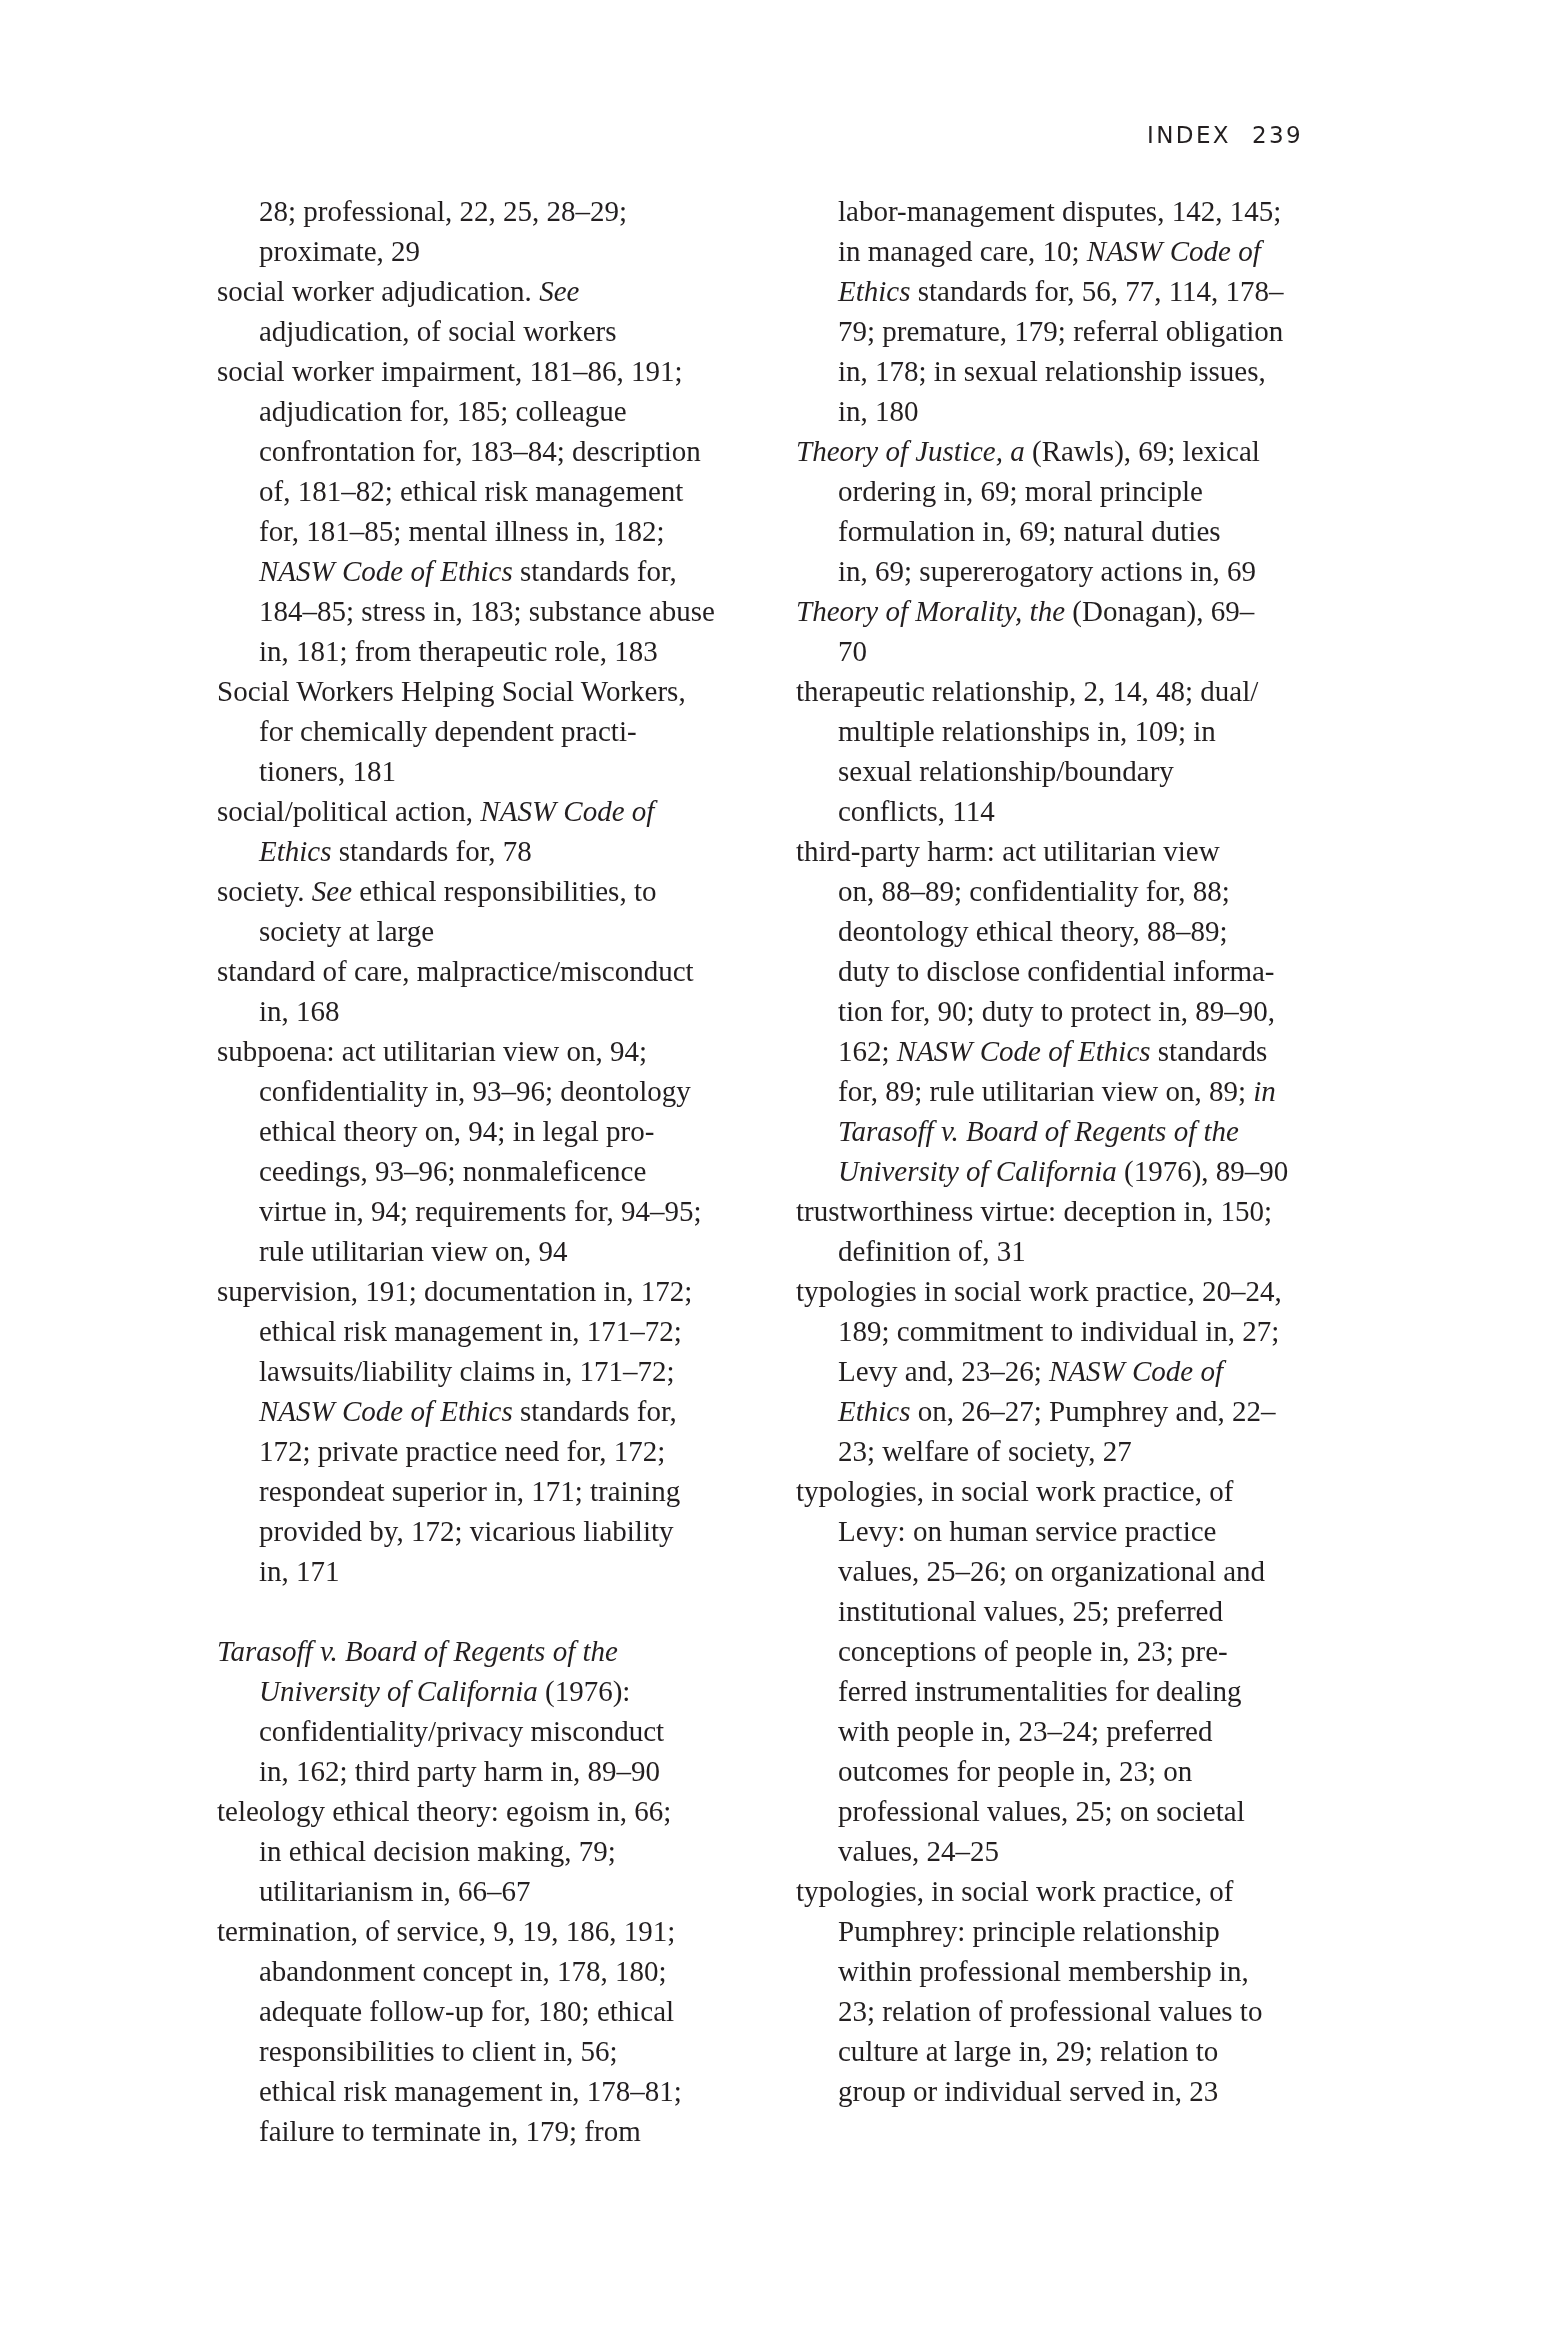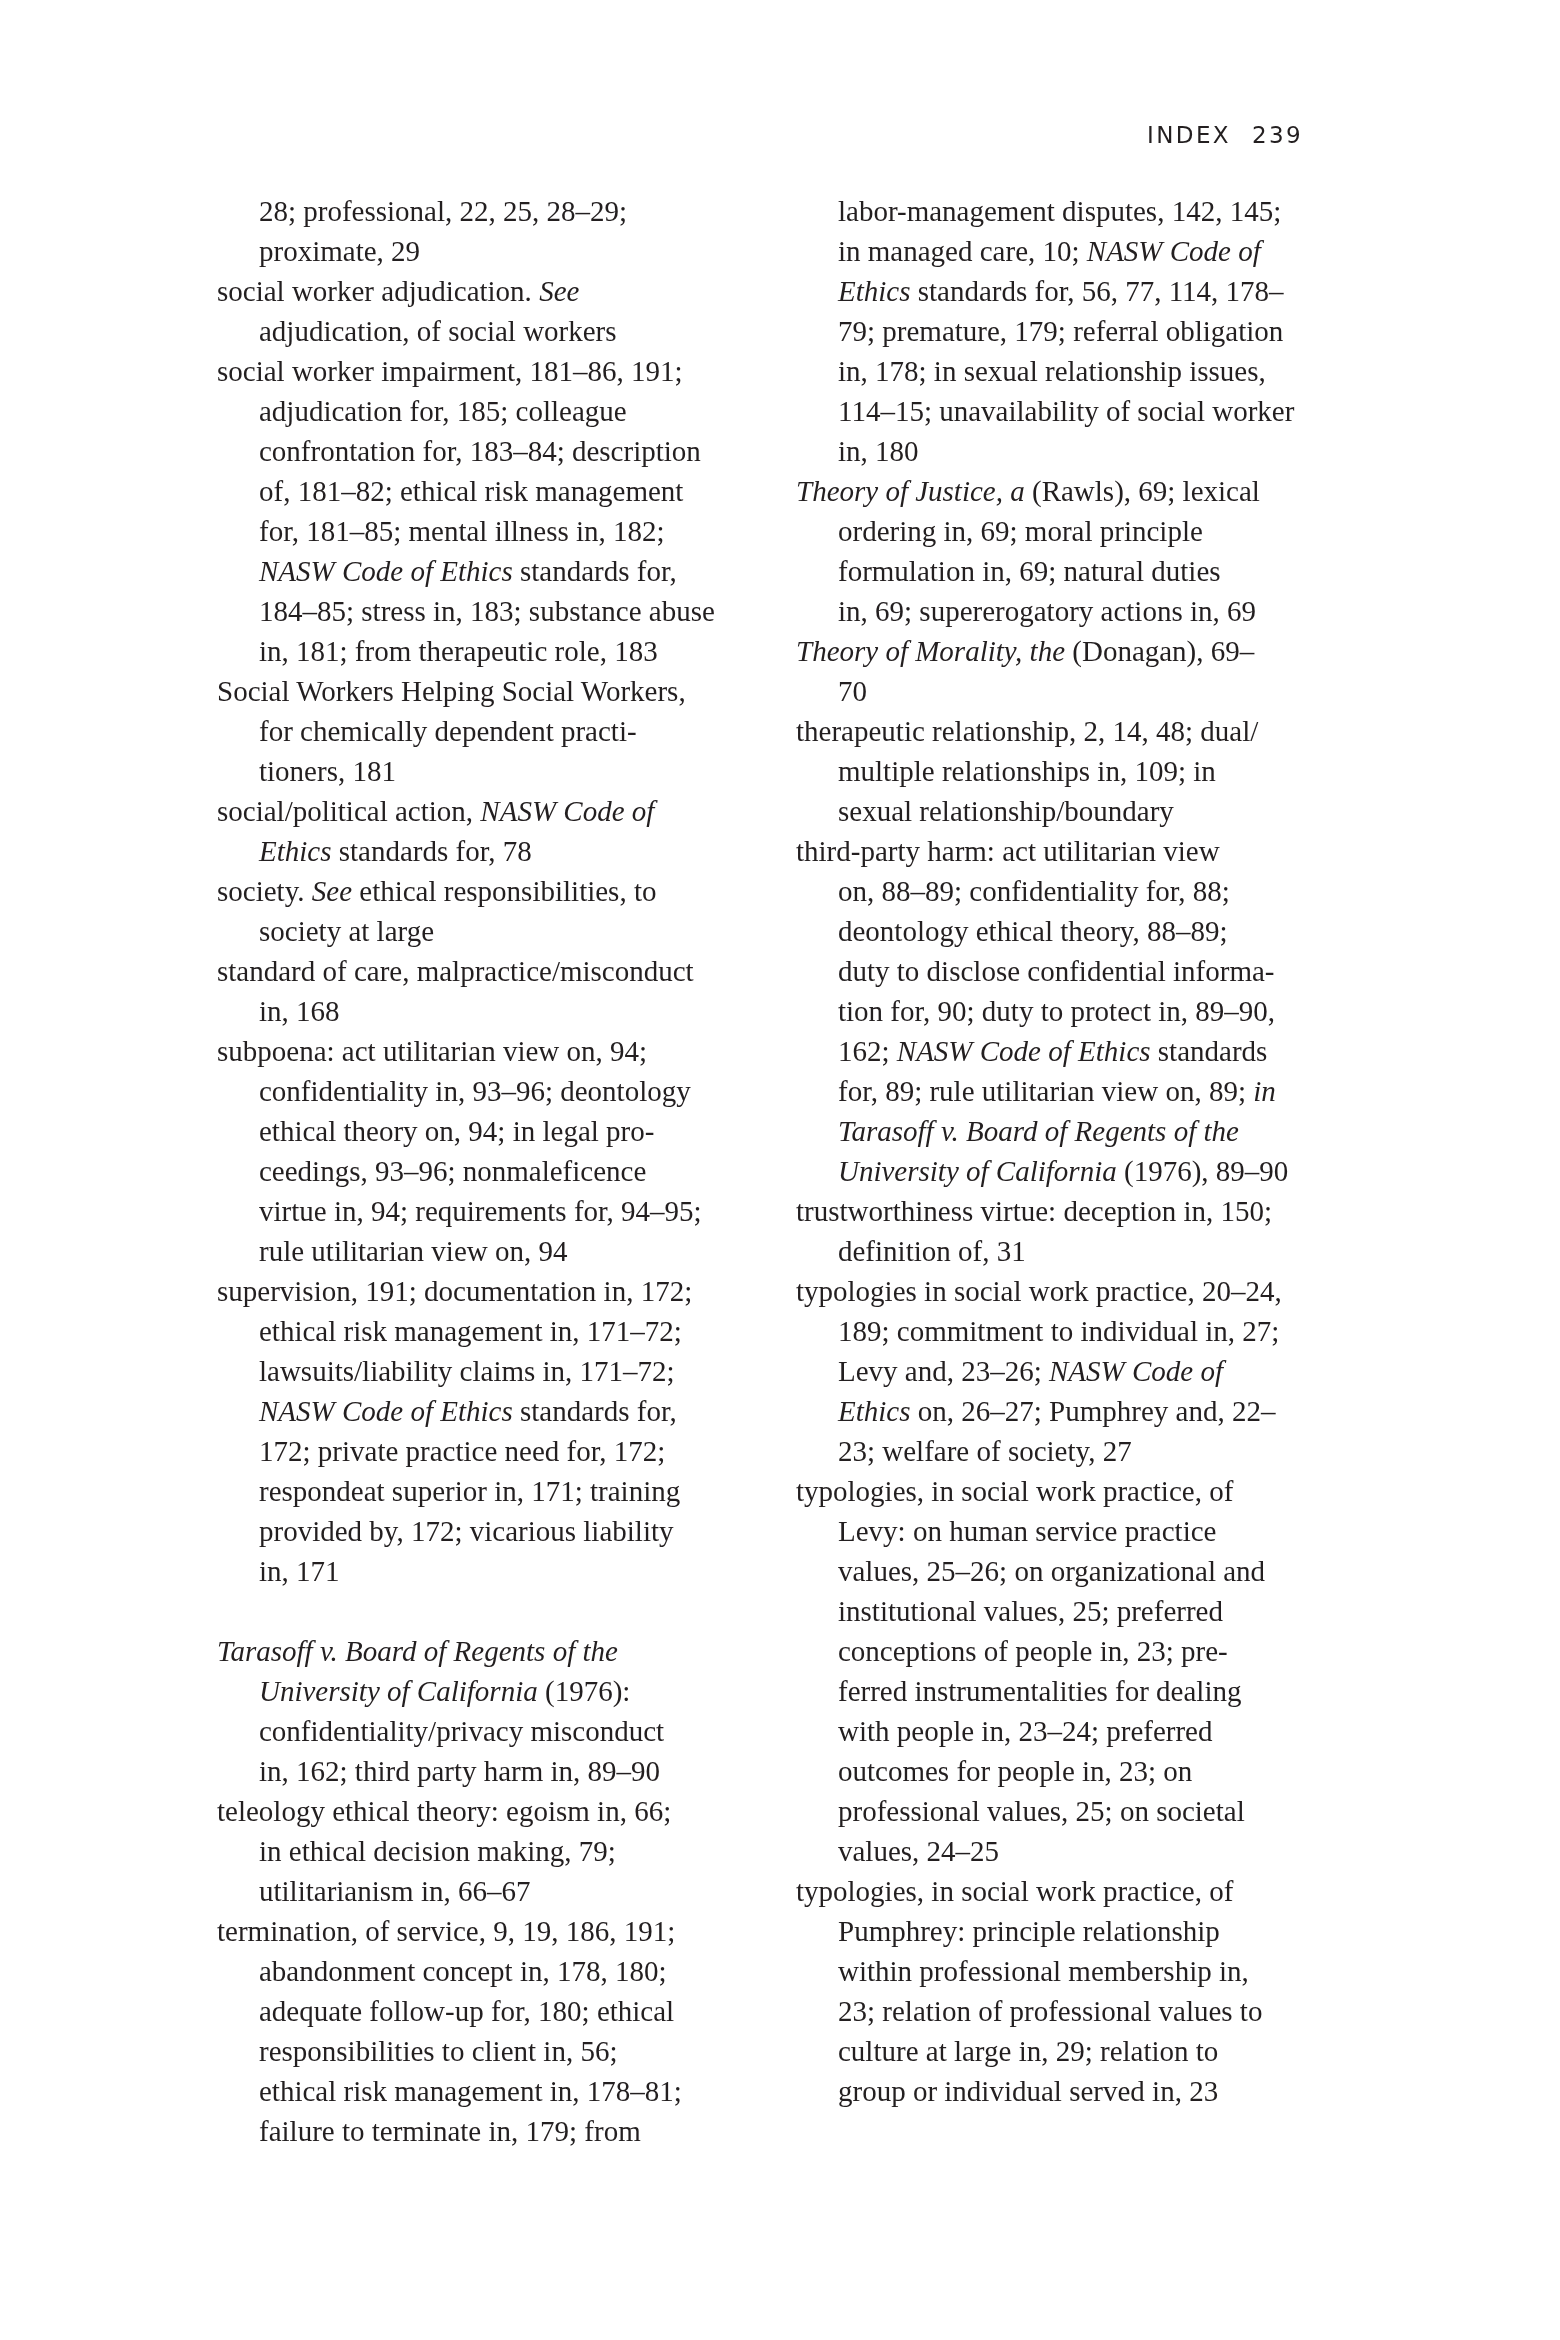--- a/index.html
+++ b/index.html
@@ -75,31 +75,31 @@
     <div class="entry cont">responsibilities to client in, 56;</div>
     <div class="entry cont">ethical risk management in, 178–81;</div>
     <div class="entry cont">failure to terminate in, 179; from</div>
   </div>
 <div class="column col-right">
     <div class="entry cont">labor-management disputes, 142, 145;</div>
     <div class="entry cont">in managed care, 10; <i>NASW Code of</i></div>
     <div class="entry cont"><i>Ethics</i> standards for, 56, 77, 114, 178–</div>
     <div class="entry cont">79; premature, 179; referral obligation</div>
     <div class="entry cont">in, 178; in sexual relationship issues,</div>
-    <div class="entry cont">114–15; unavailability of social worker</div>
     <div class="entry cont">in, 180</div>
     <div class="entry"><i>Theory of Justice, a</i> (Rawls), 69; lexical</div>
     <div class="entry cont">ordering in, 69; moral principle</div>
     <div class="entry cont">formulation in, 69; natural duties</div>
     <div class="entry cont">in, 69; supererogatory actions in, 69</div>
     <div class="entry"><i>Theory of Morality, the</i> (Donagan), 69–</div>
     <div class="entry cont">70</div>
     <div class="entry">therapeutic relationship, 2, 14, 48; dual/</div>
     <div class="entry cont">multiple relationships in, 109; in</div>
     <div class="entry cont">sexual relationship/boundary</div>
+    <div class="entry cont">conflicts, 114</div>
     <div class="entry">third-party harm: act utilitarian view</div>
     <div class="entry cont">on, 88–89; confidentiality for, 88;</div>
     <div class="entry cont">deontology ethical theory, 88–89;</div>
     <div class="entry cont">duty to disclose confidential informa-</div>
     <div class="entry cont">tion for, 90; duty to protect in, 89–90,</div>
     <div class="entry cont">162; <i>NASW Code of Ethics</i> standards</div>
     <div class="entry cont">for, 89; rule utilitarian view on, 89; <i>in</i></div>
     <div class="entry cont"><i>Tarasoff v. Board of Regents of the</i></div>
     <div class="entry cont"><i>University of California</i> (1976), 89–90</div>
     <div class="entry">trustworthiness virtue: deception in, 150;</div>

